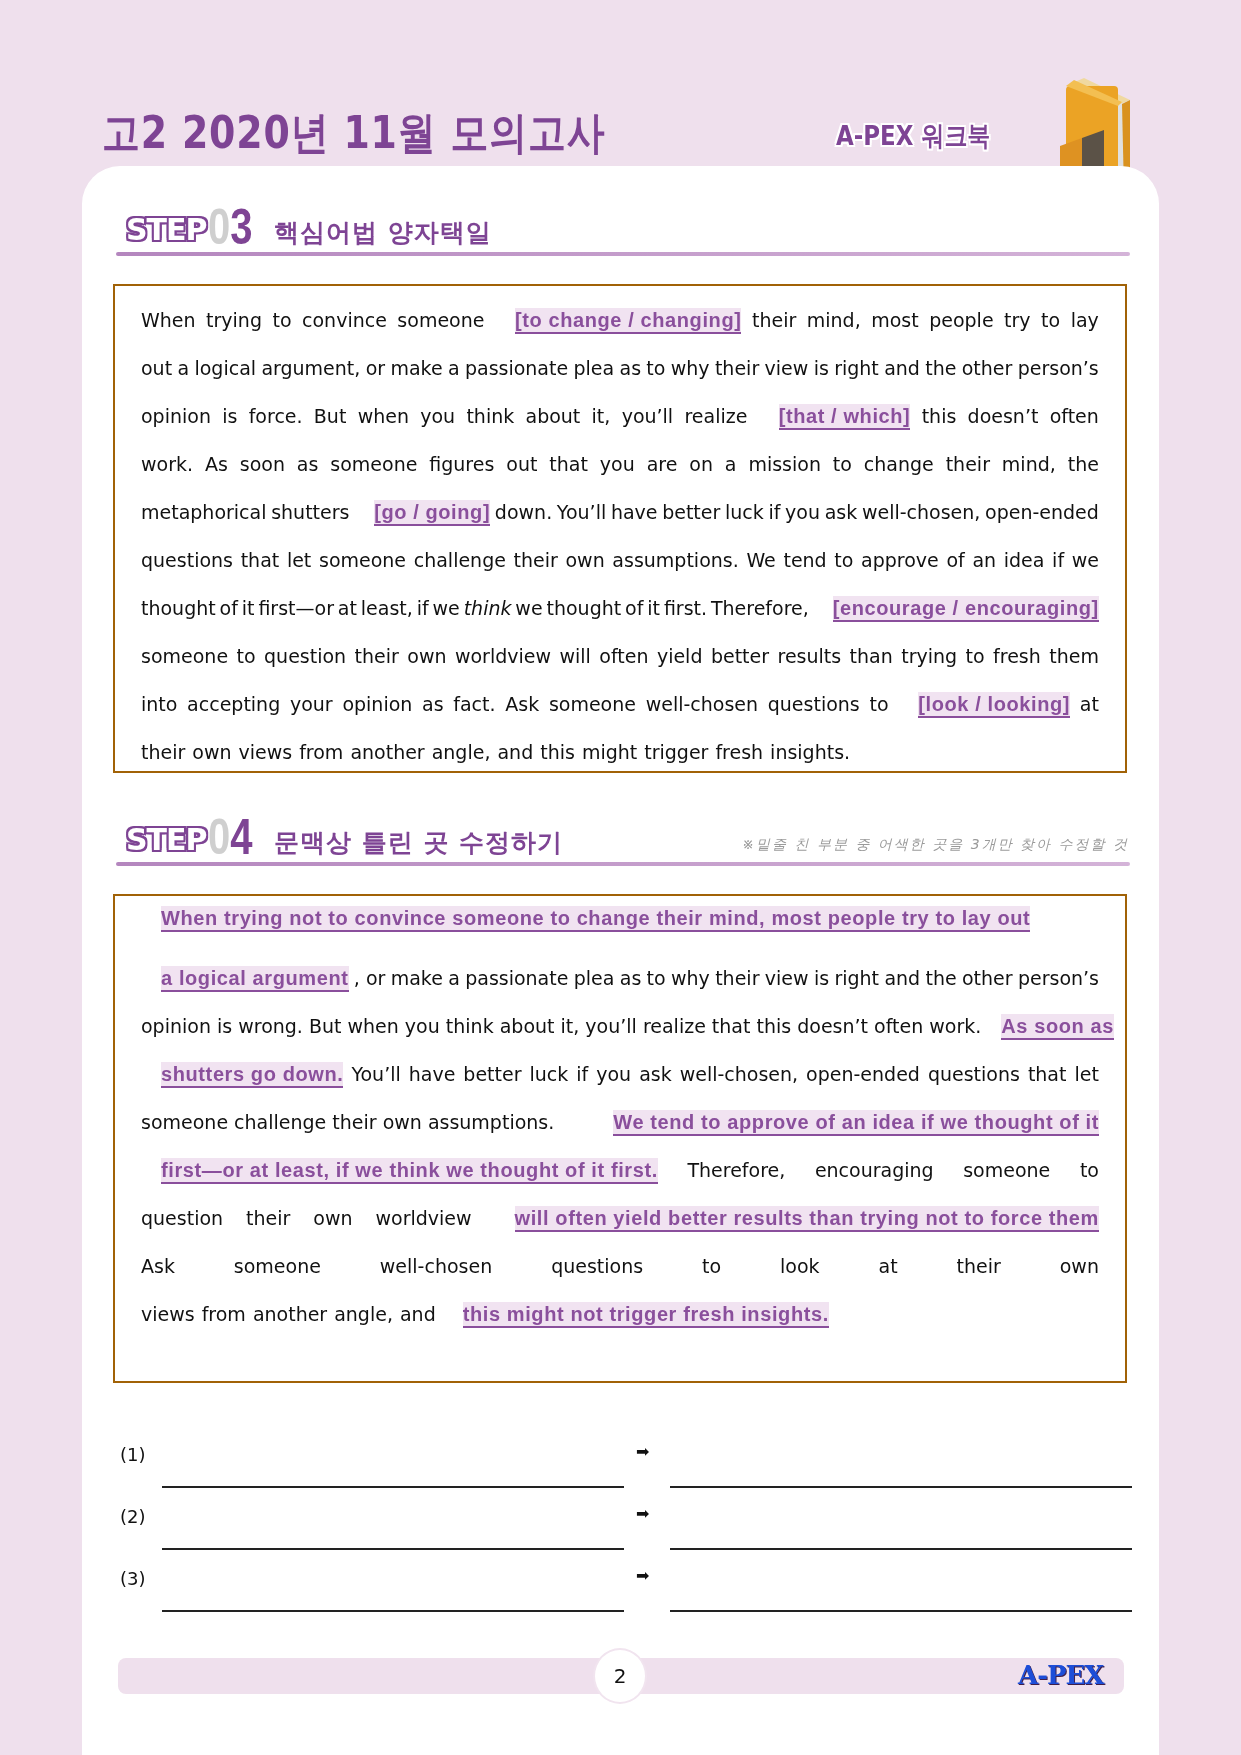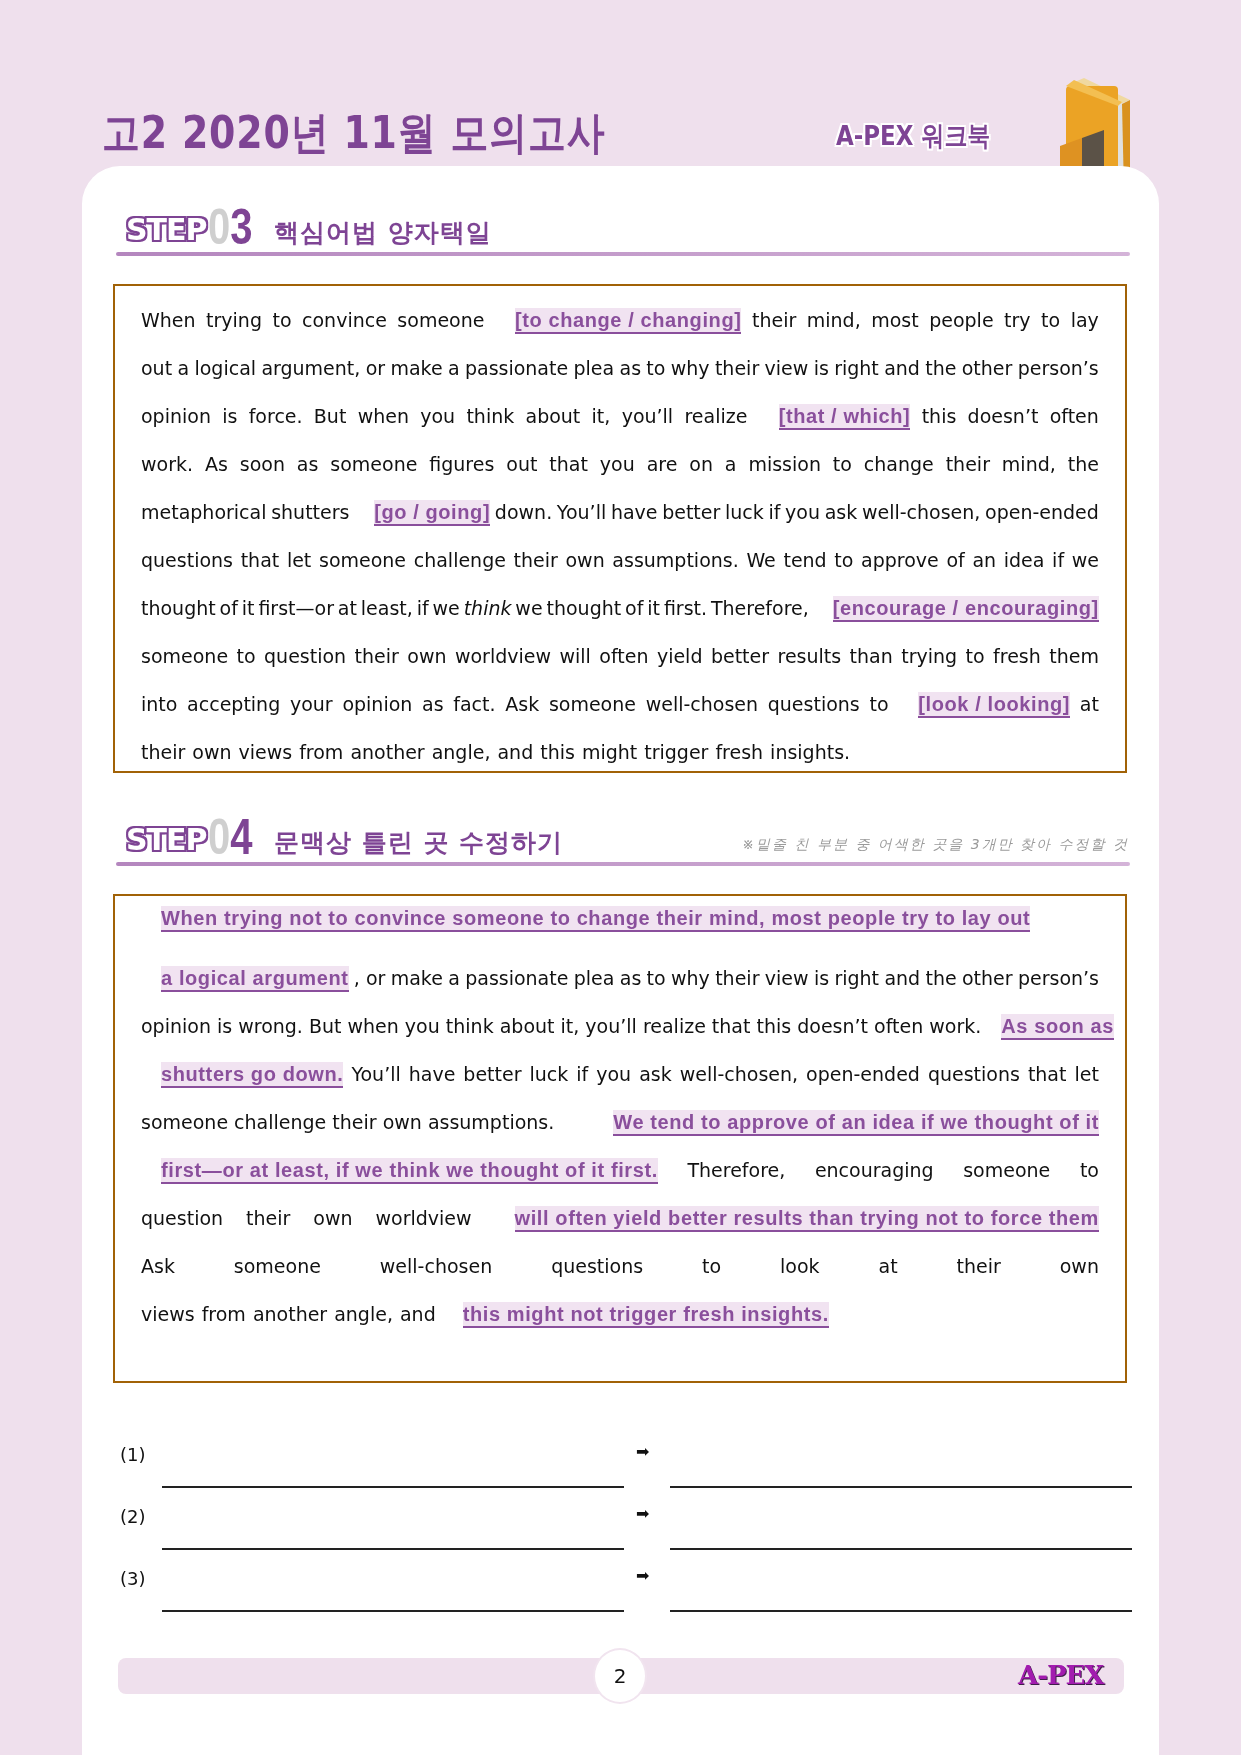--- a/index.html
+++ b/index.html
@@ -97,21 +97,21 @@
   }
   .page-number {
     position: absolute; left: 593px; top: 1648px; width: 54px; height: 56px;
     background: #fff; border: 2px solid #f1e4ef; border-radius: 50%;
     font-family: "DejaVu Sans", sans-serif; font-size: 20px; color: #111;
     display: flex; align-items: center; justify-content: center;
   }
   .footer-logo {
     position: absolute; left: 1018px; top: 1660px;
     font-family: "DejaVu Serif", serif; font-weight: bold; font-size: 26px;
-    color: #a21caf; letter-spacing: -1px;
+    color: #1d4ed8; letter-spacing: -1px;
     text-shadow: 1px 1px 0 #3f1f4a;
   }
 </style>
 </head>
 <body>
 
 <div class="page-title">고2 2020년 11월 모의고사</div>
 <div class="brand-badge">A-PEX 워크북</div>
 
 <svg class="book-icon" viewBox="0 0 90 126">

